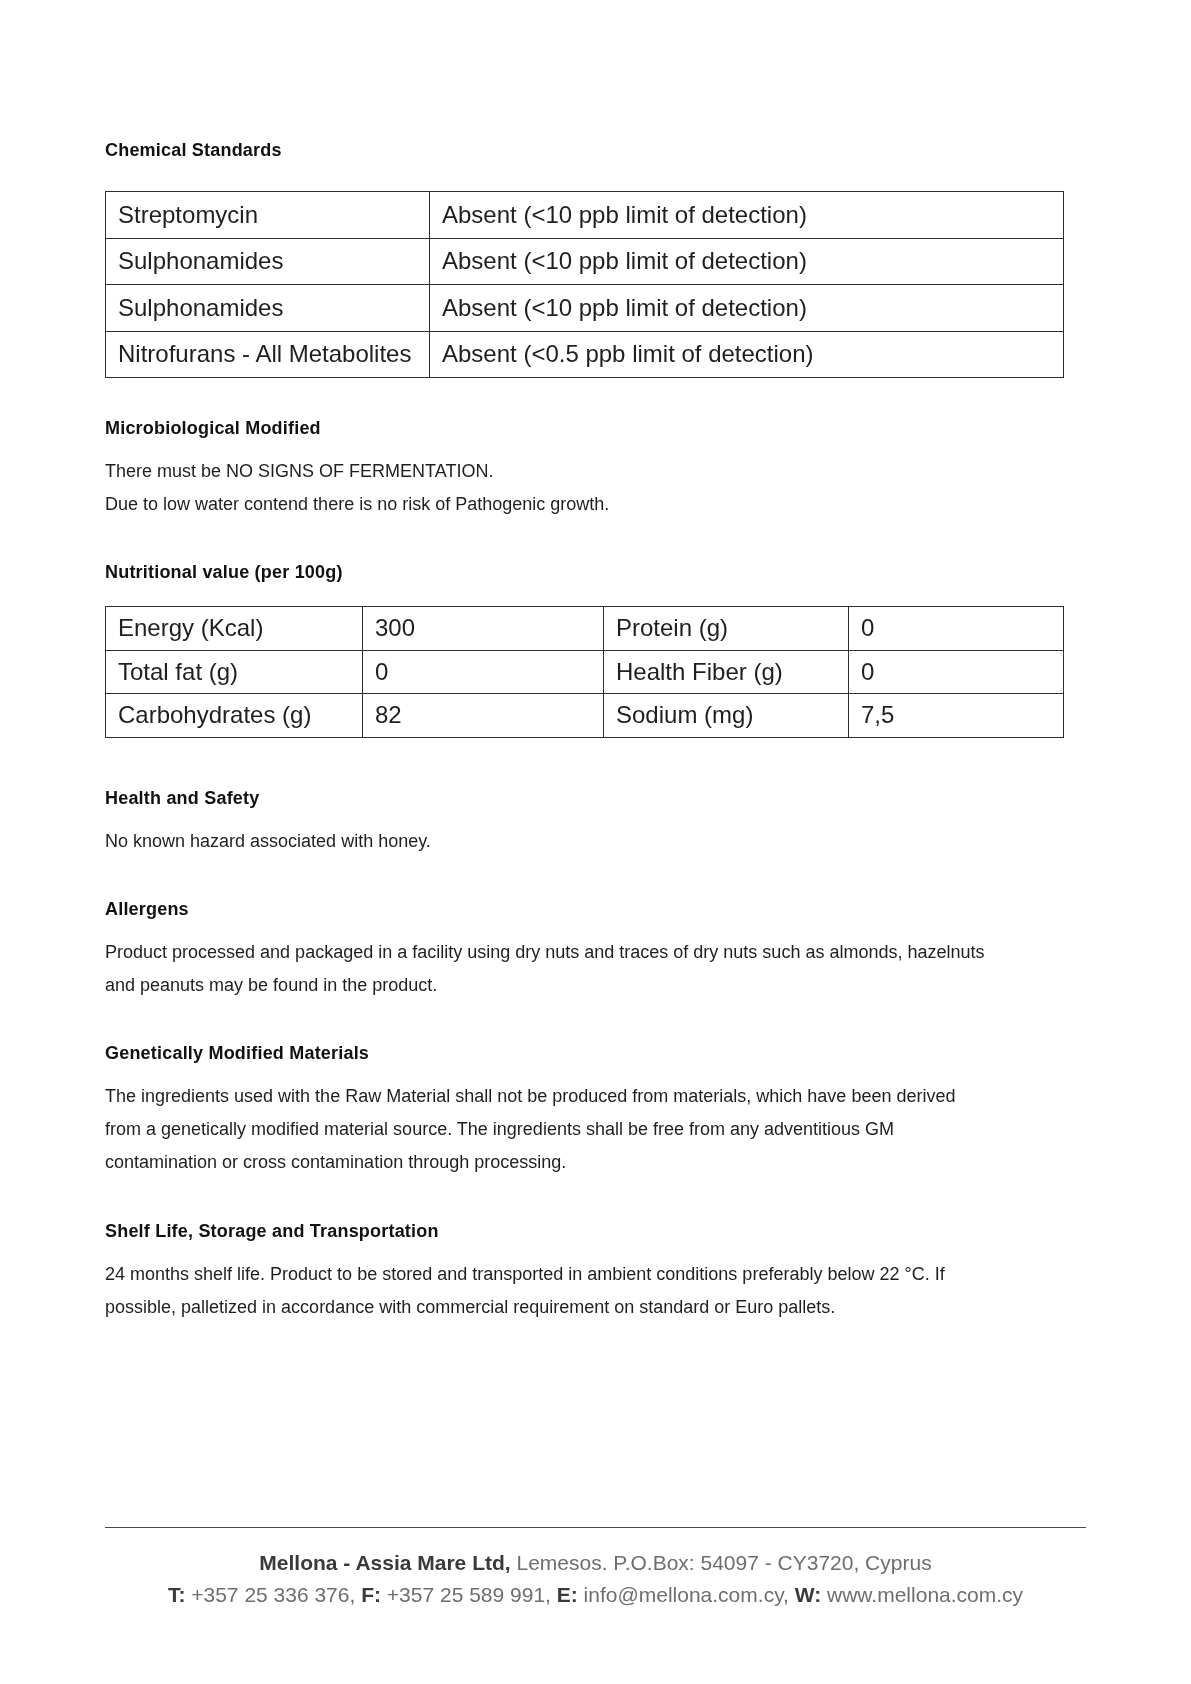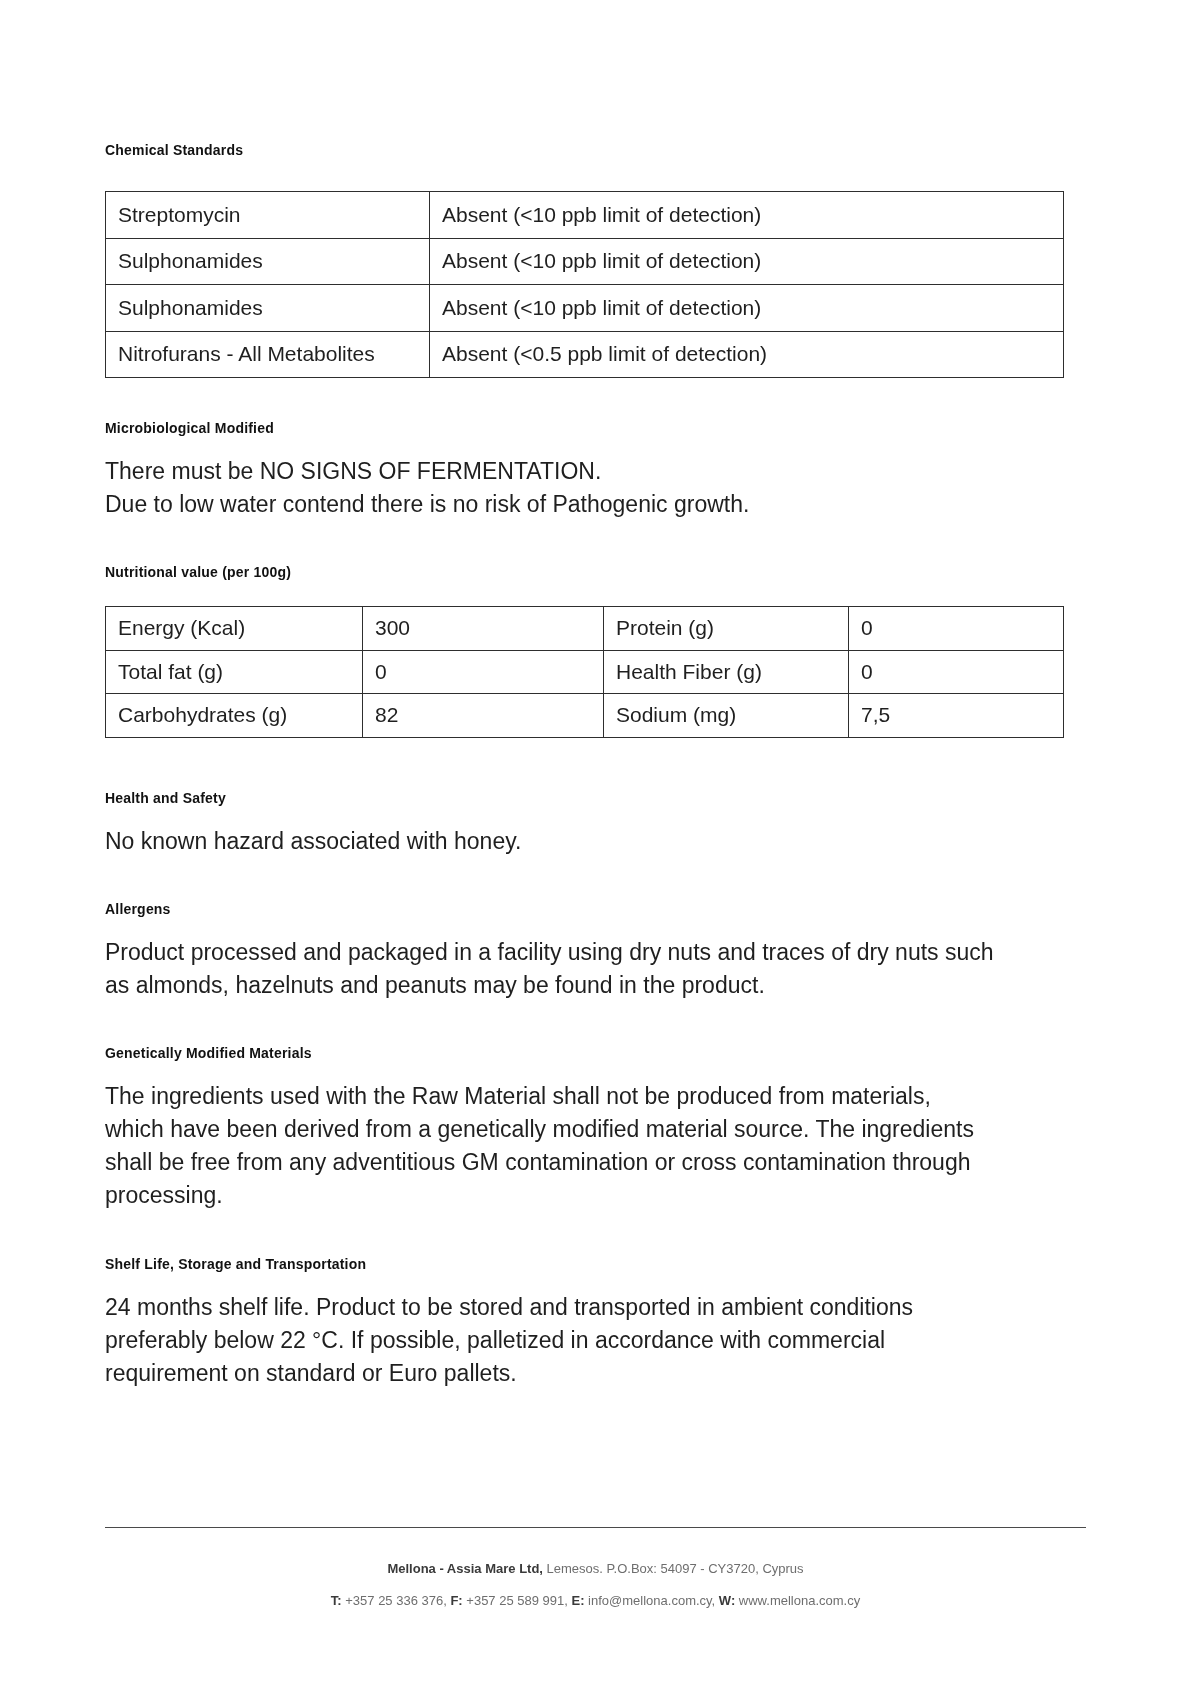--- a/index.html
+++ b/index.html
@@ -16,42 +16,42 @@
     color: #1f1f1f;
     overflow: hidden;
   }
   .content {
     position: absolute;
     left: 105px;
     top: 138px;
     width: 958px;
   }
   .section-title {
-    font-size: 14px;
+    font-size: 18px;
     font-weight: bold;
     line-height: 24px;
     color: #111111;
     letter-spacing: 0.2px;
     margin: 0;
   }
   .para {
-    font-size: 23px;
+    font-size: 18px;
     line-height: 33px;
     margin: 0;
     max-width: 890px;
     color: #1f1f1f;
   }
   table.doc-table {
     border-collapse: collapse;
     width: 958px;
     table-layout: fixed;
   }
   table.doc-table td {
     border: 1.5px solid #2e2e2e;
-    font-size: 21px;
+    font-size: 24px;
     color: #1f1f1f;
     padding: 0 12px;
     vertical-align: middle;
     overflow: hidden;
     white-space: nowrap;
   }
   table.t-chemical td { height: 45.5px; }
   table.t-nutrition td { height: 42.5px; }
   table.t-chemical col.c1 { width: 324px; }
   table.t-chemical col.c2 { width: 634px; }
@@ -69,22 +69,22 @@
   .mb-title-para { margin-bottom: 15px; }
   .mb-title-table2 { margin-bottom: 22px; }
 
   .footer {
     position: absolute;
     left: 105px;
     right: 105px;
     top: 1527px;
     border-top: 1.5px solid #4a4a4a;
     text-align: center;
-    padding-top: 25px;
-    font-size: 13px;
+    padding-top: 19px;
+    font-size: 21px;
     line-height: 32px;
     color: #6e6e6e;
   }
   .footer .seg { color: #6e6e6e; font-weight: normal; }
   .footer .seg.bold { color: #3a3a3a; font-weight: bold; }
 </style>
 </head>
 <body>
 
 <div class="page">

